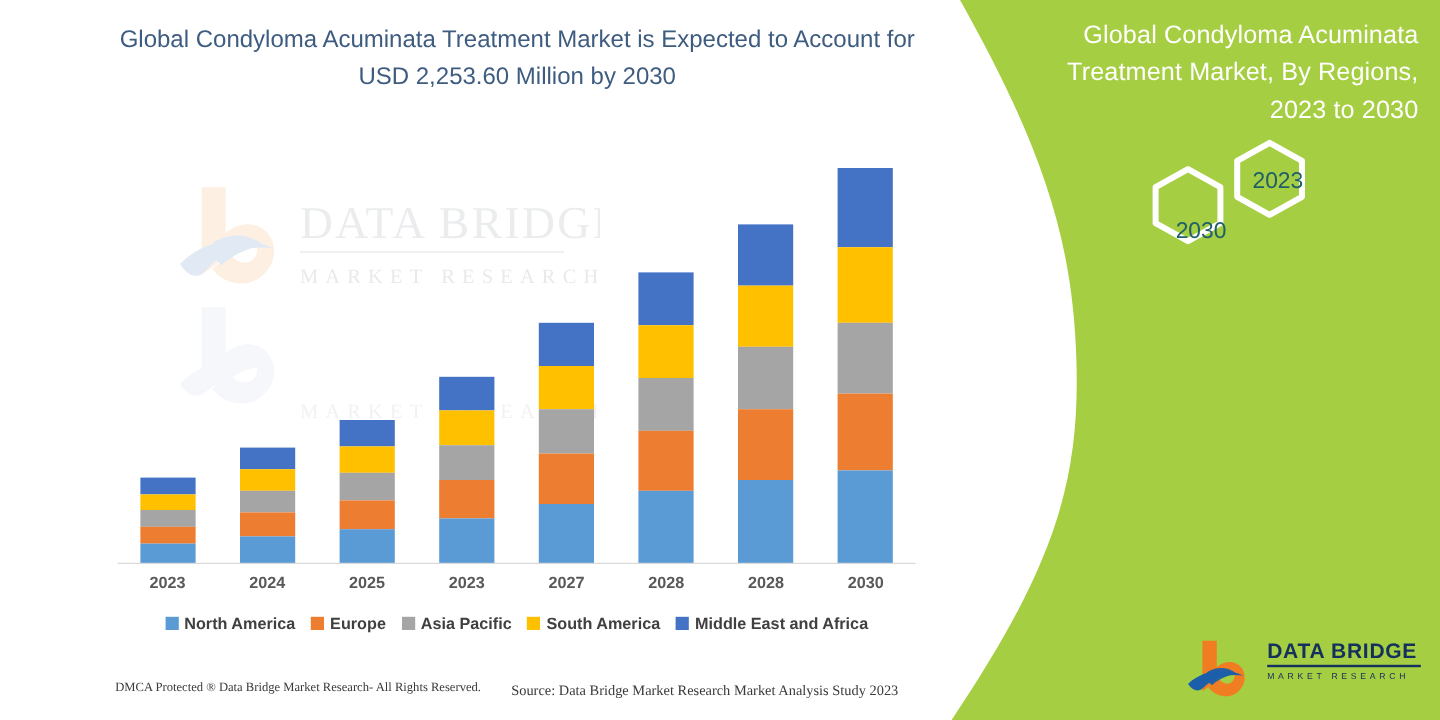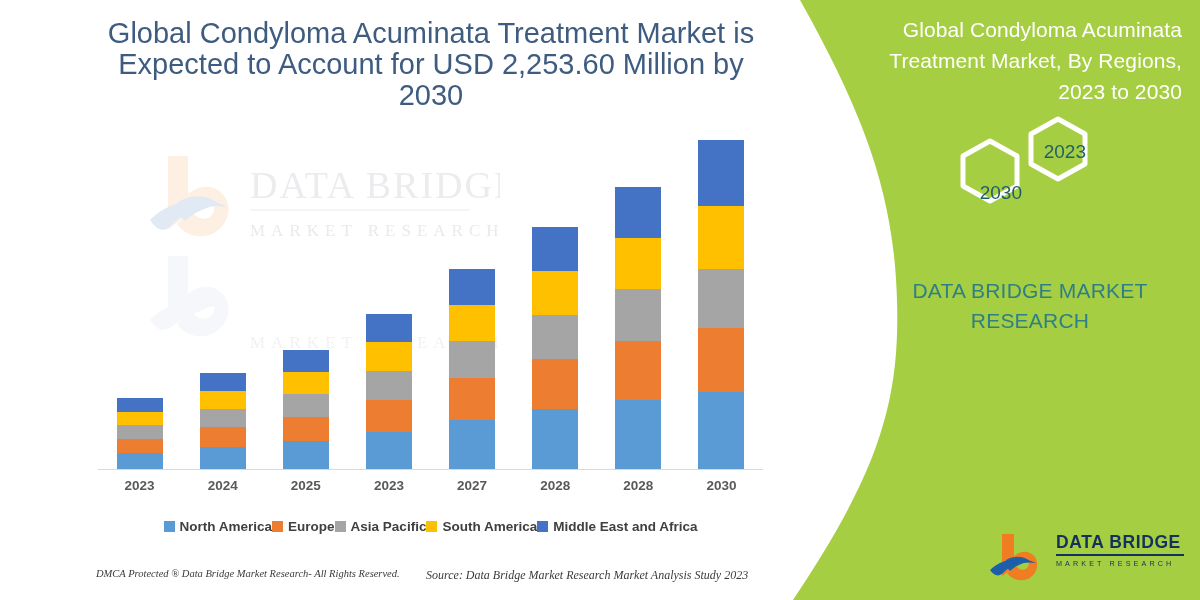--- a/index.html
+++ b/index.html
@@ -56,21 +56,21 @@
   }
   .corner-logo .logo-sub{
     display:block;color:#14305c;font-size:7.2px;letter-spacing:3.1px;
     line-height:10px;
   }
 
   
   .chart-title{
     position:absolute;left:96px;top:18px;width:670px;
     text-align:center;color:#3e5c80;
-    font-size:29px;line-height:31px;
+    font-size:20px;line-height:31px;
   }
 
   .watermark{
     position:absolute;left:150px;top:148px;width:350px;height:240px;
     pointer-events:none;opacity:.9;
   }
 
   .plot{
     position:absolute;left:98px;top:140px;width:665px;height:330px;
   }
@@ -88,28 +88,28 @@
   .xlabels{
     position:absolute;left:98px;top:478px;width:665px;height:20px;
     display:flex;justify-content:space-around;
   }
   .xlabel{
     width:78px;text-align:center;color:#595959;font-size:13.5px;font-weight:bold;
   }
 
   .legend{
     position:absolute;left:98px;top:512px;width:665px;height:22px;
-    display:flex;align-items:flex-end;justify-content:center;
+    display:flex;align-items:flex-start;justify-content:center;gap:13px;
   }
   .legend-item{display:flex;align-items:center;gap:5px;}
   .legend-swatch{width:11px;height:11px;display:inline-block;}
   .legend-label{color:#404040;font-size:13.5px;font-weight:bold;white-space:nowrap;}
 
   .footer{
-    position:absolute;left:60px;top:568px;width:720px;height:18px;font-style:italic;
+    position:absolute;left:60px;top:568px;width:720px;height:18px;
   }
   .footer-left{
     position:absolute;left:36px;top:0;color:#3a3a3a;
     font-family:"Liberation Serif",serif;font-size:10.5px;white-space:nowrap;
   }
   .footer-right{
     position:absolute;left:366px;top:0;color:#3a3a3a;
     font-family:"Liberation Serif",serif;font-size:12px;white-space:nowrap;
   }
 </style>
@@ -132,24 +132,20 @@
       <svg width="190" height="120" viewBox="0 0 190 120" xmlns="http://www.w3.org/2000/svg">
 
         <polygon points="28,48 55,33 82,48 82,78 55,93 28,78" fill="none" stroke="#ffffff" stroke-width="5" stroke-linejoin="round"></polygon>
 
         <polygon points="96,26 123,11 150,26 150,56 123,71 96,56" fill="none" stroke="#ffffff" stroke-width="5" stroke-linejoin="round"></polygon>
       </svg>
     </div>
     <span class="hexlabel hex-2023-label">2023</span>
     <span class="hexlabel hex-2030-label">2030</span>
 
-    <div class="brand-lines">
-      <div>DATA BRIDGE MARKET</div>
-      <div>RESEARCH</div>
-    </div>
   </div>
 
   <div class="corner-logo">
     <svg width="64" height="54" viewBox="0 0 64 54" xmlns="http://www.w3.org/2000/svg">
       <path d="M14 4 L26 4 L26 26 C26 26 34 19 42 23 C51 27 52 40 43 47 C35 53 24 50 19 43 L28 36 C31 40 36 41 39 38 C42 35 41 30 37 29 C33 28 29 32 28 36 L14 46 Z" fill="#F07D22"></path>
       <path d="M2 40 C14 28 34 26 48 33 C37 31 23 34 15 43 C11 47 6 46 2 40 Z" fill="#1B5FAA"></path>
       <path d="M18 30 C26 25 36 26 42 31 C36 33 28 35 22 41 C18 38 17 34 18 30 Z" fill="#1B5FAA" opacity="0.95"></path>
     </svg>
     <span class="logo-text">
       <span class="logo-main">DATA BRIDGE</span>

